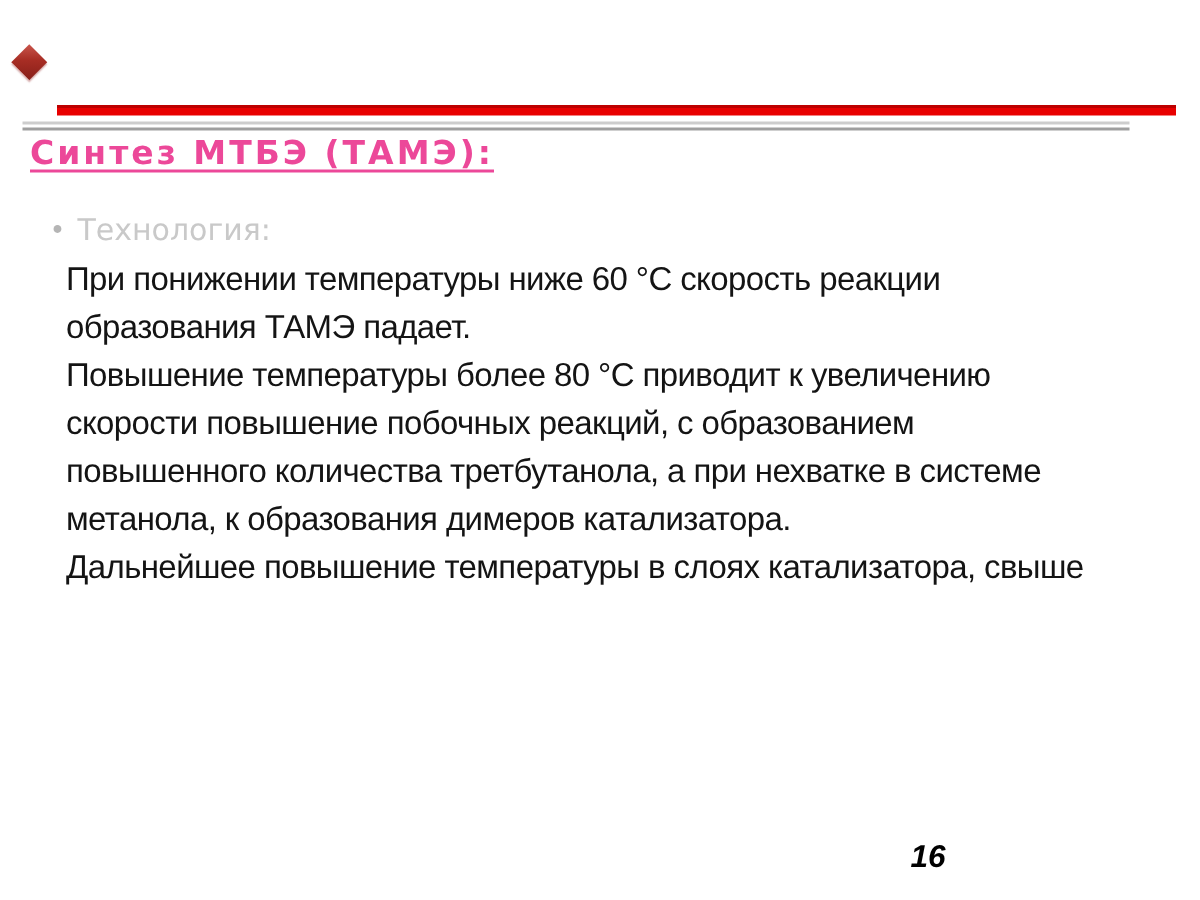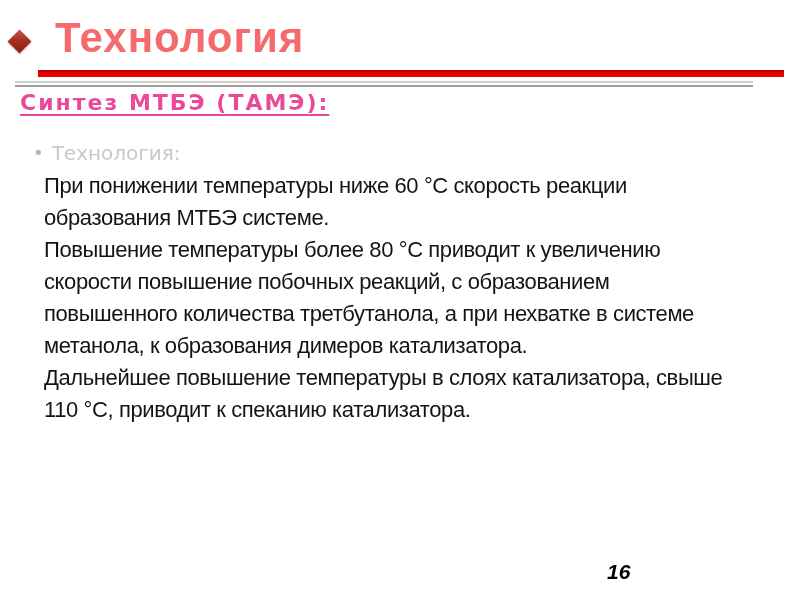--- a/index.html
+++ b/index.html
@@ -105,38 +105,36 @@
     color: #000000;
   }
 </style>
 </head>
 <body>
 
 <div class="slide">
 
   <span class="diamond"></span>
 
-  <h1 class="title" style="margin:0;">Технология</h1>
 
   <div class="red-bar"></div>
   <div class="gray-line-1"></div>
   <div class="gray-line-2"></div>
 
   <h2 class="subtitle" style="margin:0;">Синтез МТБЭ (ТАМЭ):</h2>
 
   <div class="bullet-line">
     <span class="marker">•</span><span>Технология:</span>
   </div>
 
   <div class="body-text">
     <div class="line">При понижении температуры ниже 60 °С скорость реакции</div>
-    <div class="line">образования МТБЭ системе.</div>
+    <div class="line">образования ТАМЭ падает.</div>
     <div class="line">Повышение температуры более 80 °С приводит к увеличению</div>
     <div class="line">скорости повышение побочных реакций, с образованием</div>
     <div class="line">повышенного количества третбутанола, а при нехватке в системе</div>
     <div class="line">метанола, к образования димеров катализатора.</div>
     <div class="line">Дальнейшее повышение температуры в слоях катализатора, свыше</div>
-    <div class="line">110 °С, приводит к спеканию катализатора.</div>
   </div>
 
   <div class="page-number">16</div>
 
 </div>
 
 </body></html>

